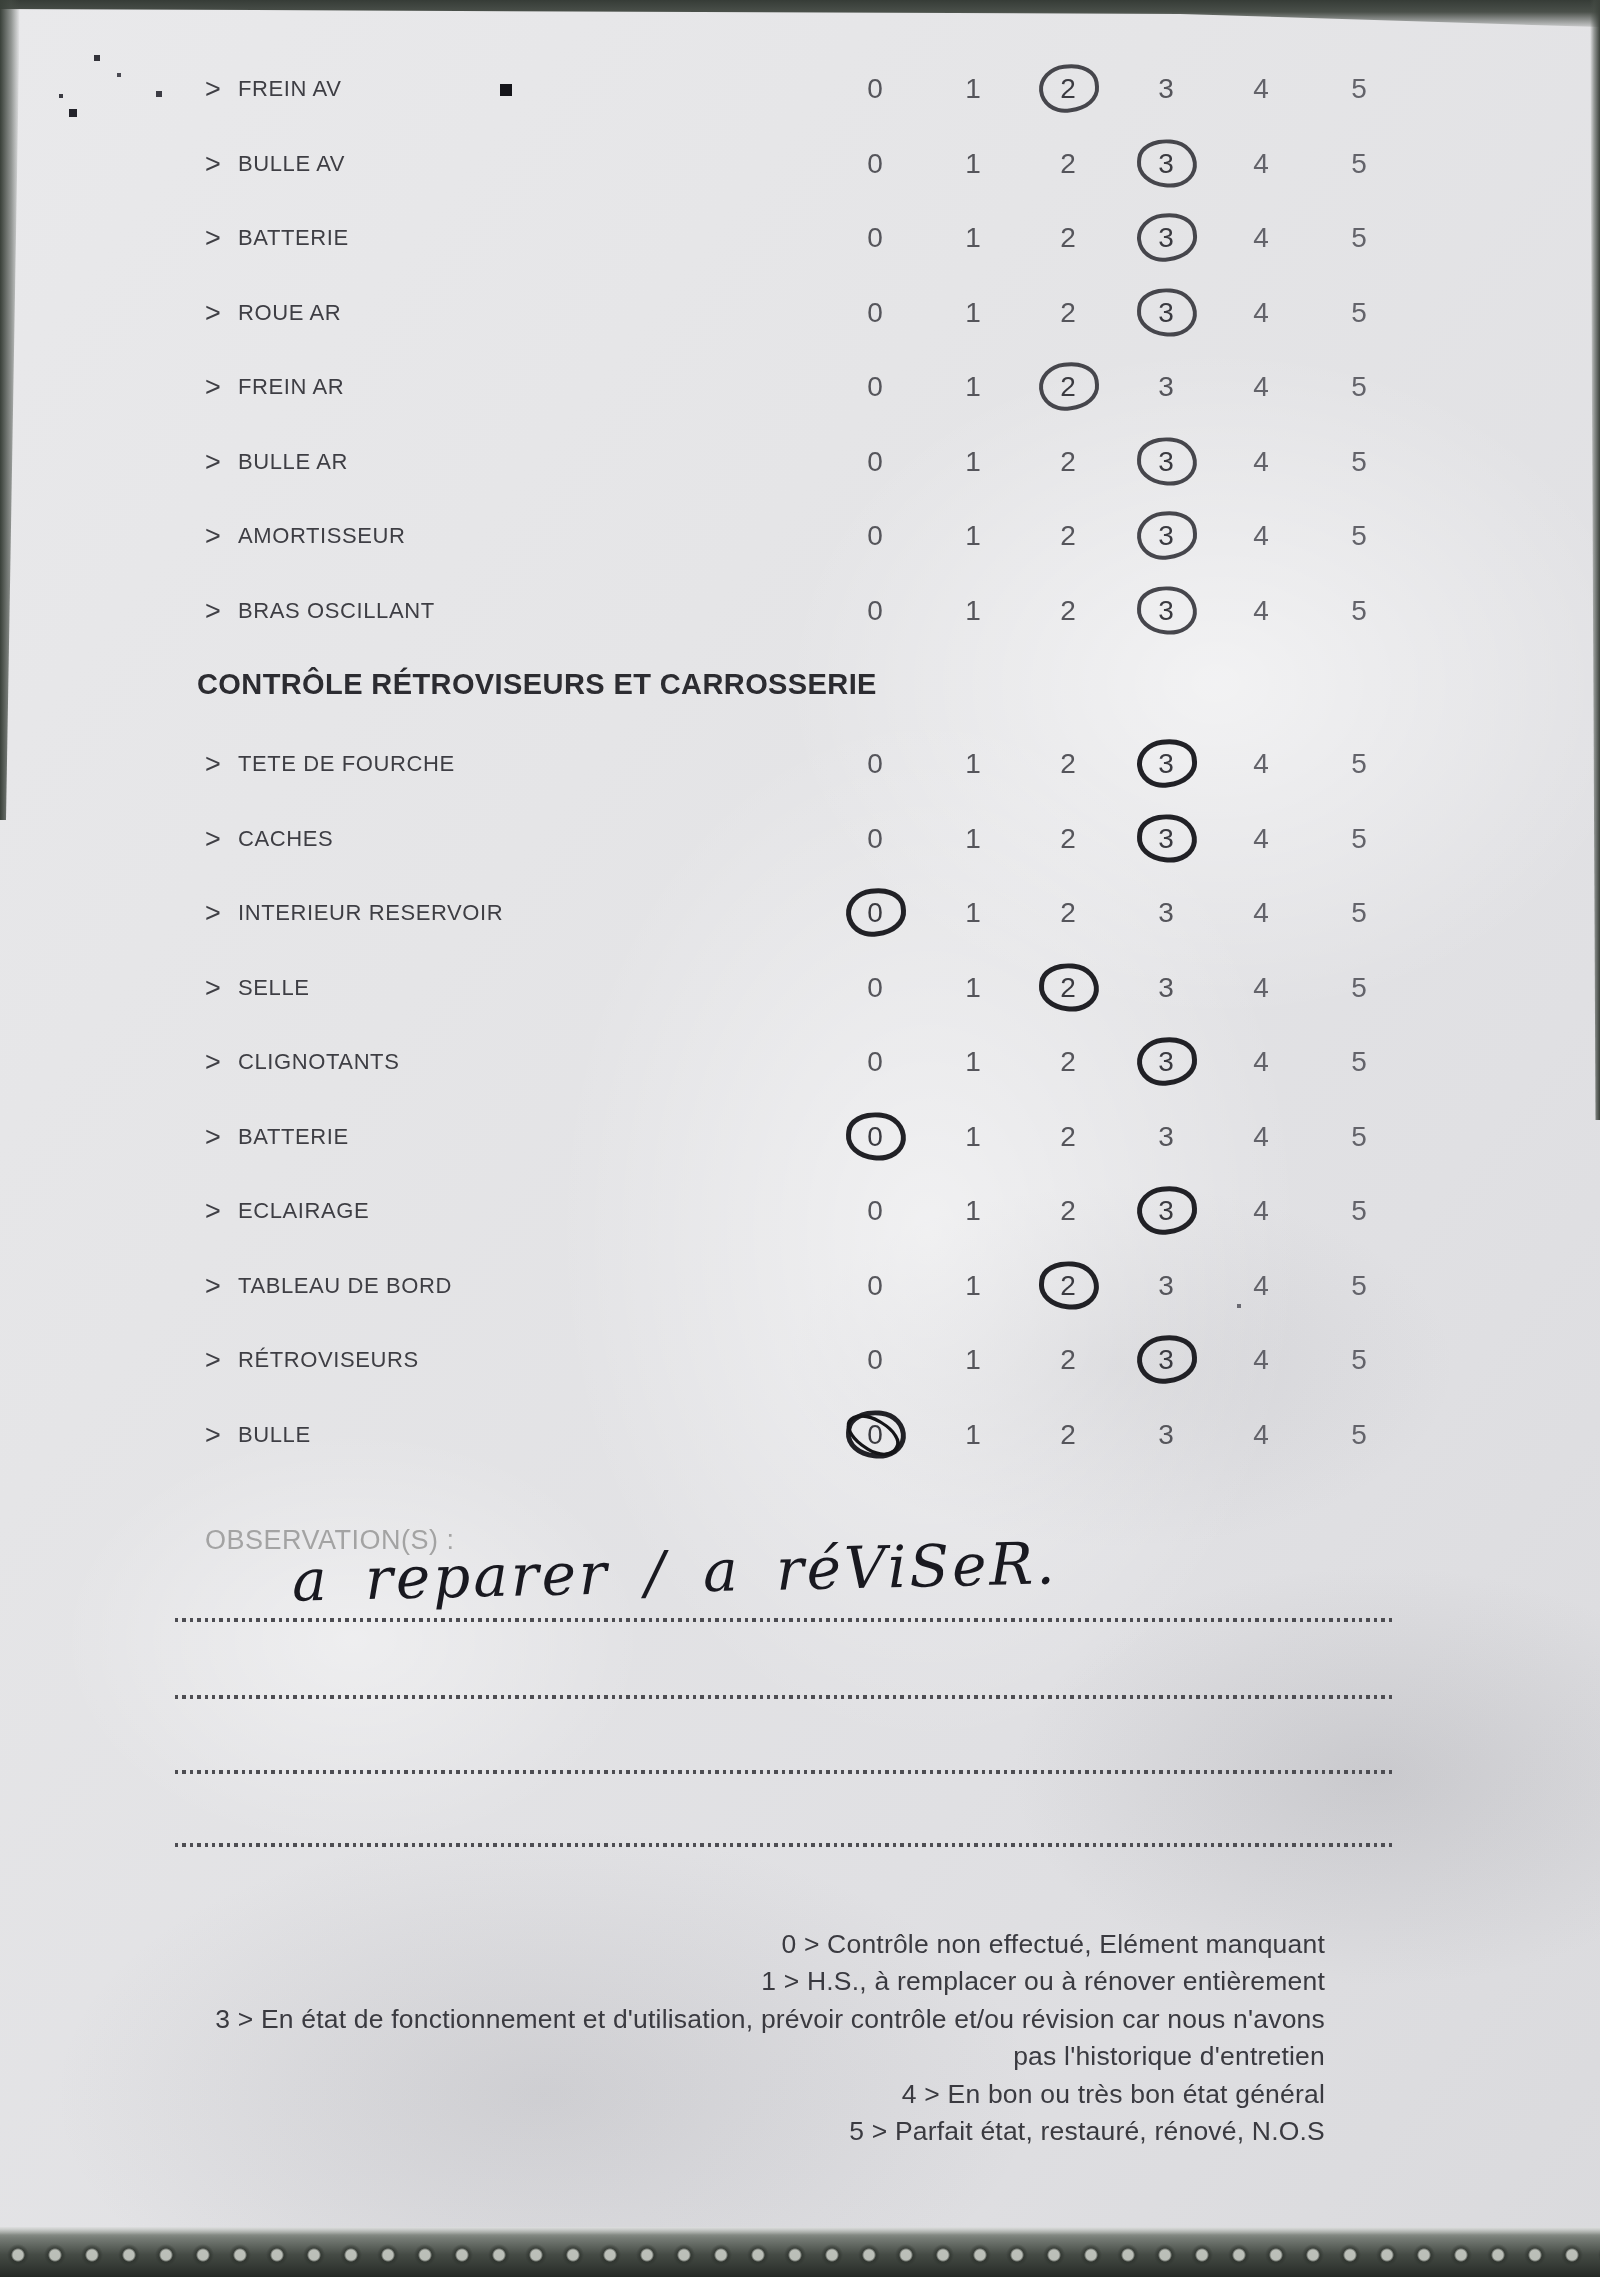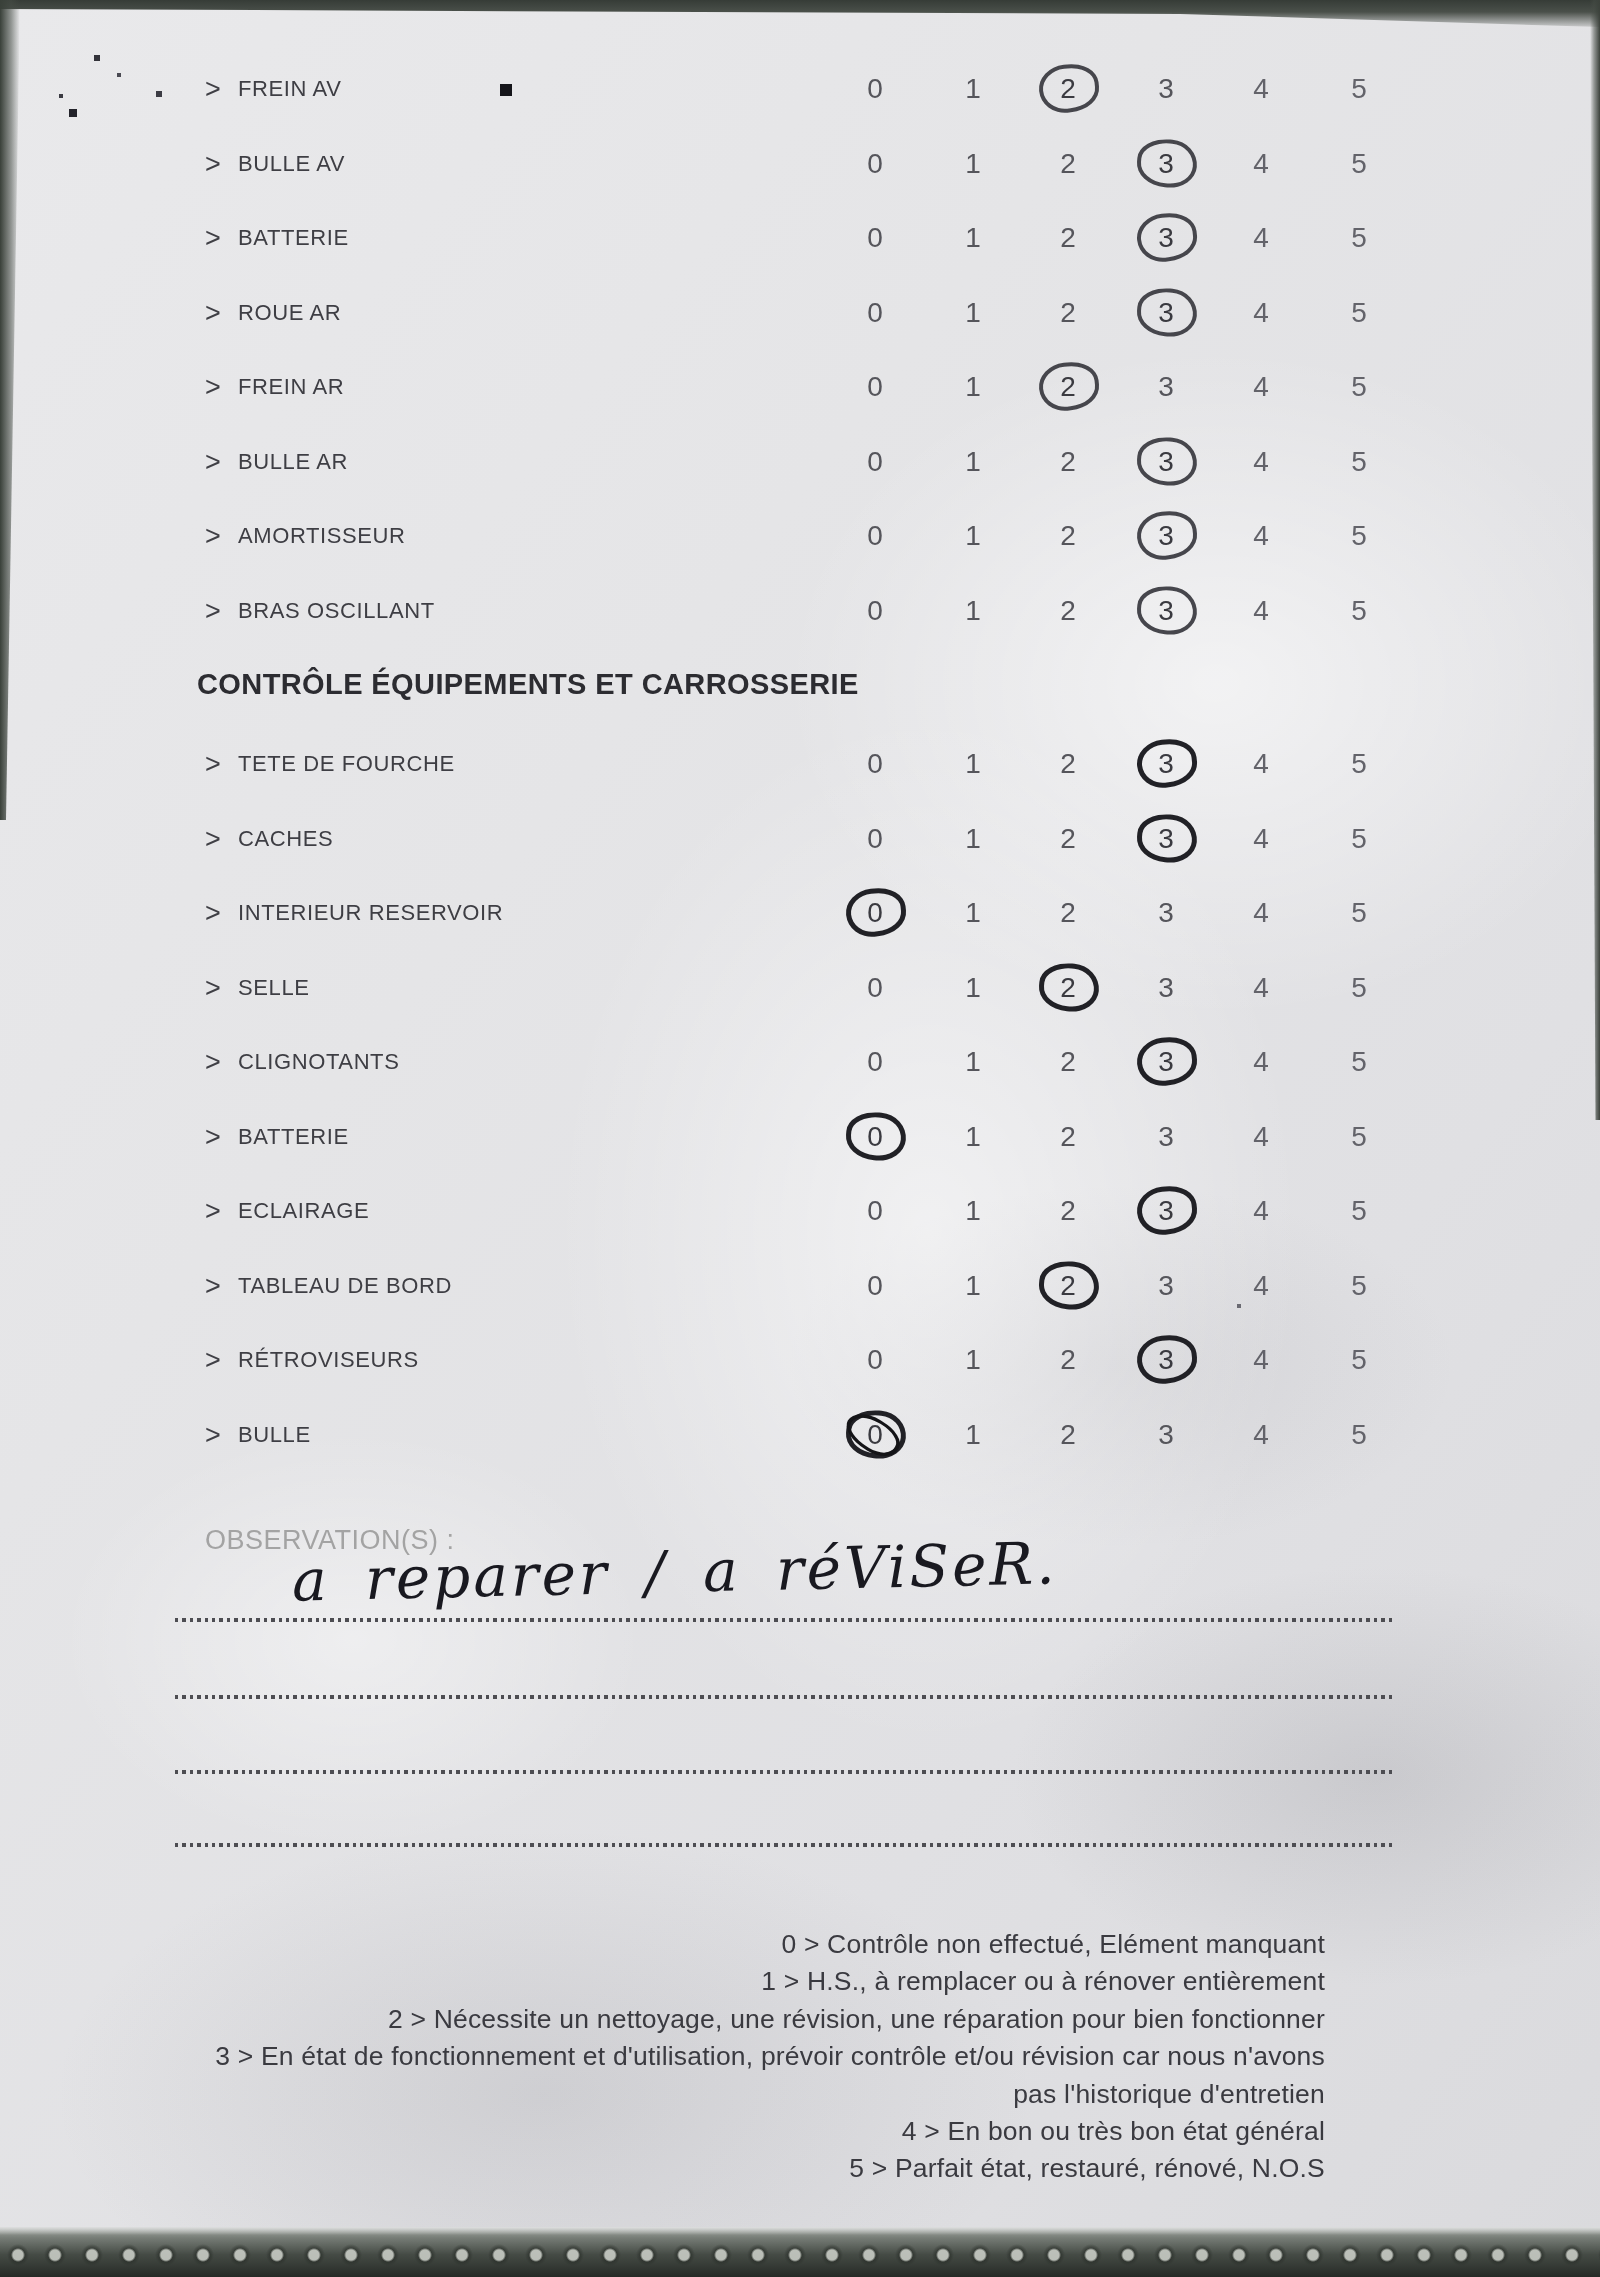--- a/index.html
+++ b/index.html
@@ -164,21 +164,21 @@
         <span class="rowlabel">BRAS OSCILLANT</span>
         <span class="num c0">0</span>
         <span class="num c1">1</span>
         <span class="num c2">2</span>
         <span class="num c3 circled">3</span>
         <span class="num c4">4</span>
         <span class="num c5">5</span>
       </div>
     </div>
 
-  <div id="section2-heading">CONTRÔLE ÉQUIPEMENTS ET CARROSSERIE</div>
+  <div id="section2-heading">CONTRÔLE RÉTROVISEURS ET CARROSSERIE</div>
 
   <div id="rows2" class="rows">
       <div class="row">
         <span class="prefix">&gt;</span>
         <span class="rowlabel">TETE DE FOURCHE</span>
         <span class="num c0">0</span>
         <span class="num c1">1</span>
         <span class="num c2">2</span>
         <span class="num c3 circled">3</span>
         <span class="num c4">4</span>
@@ -279,20 +279,19 @@
   <div id="obs-label">OBSERVATION(S) :</div>
   <div id="handwriting">a reparer / a réViSeR.</div>
   <div id="dot1" class="dotline"></div>
   <div id="dot2" class="dotline"></div>
   <div id="dot3" class="dotline"></div>
   <div id="dot4" class="dotline"></div>
 
   <div id="legend">
       <div>0 &gt; Contrôle non effectué, Elément manquant</div>
       <div>1 &gt; H.S., à remplacer ou à rénover entièrement</div>
-      <div>2 &gt; Nécessite un nettoyage, une révision, une réparation pour bien fonctionner</div>
       <div>3 &gt; En état de fonctionnement et d'utilisation, prévoir contrôle et/ou révision car nous n'avons pas l'historique d'entretien</div>
       <div>4 &gt; En bon ou très bon état général</div>
       <div>5 &gt; Parfait état, restauré, rénové, N.O.S</div>
     </div>
 
   <div id="binding"></div>
 </div>
 
 </body></html>

